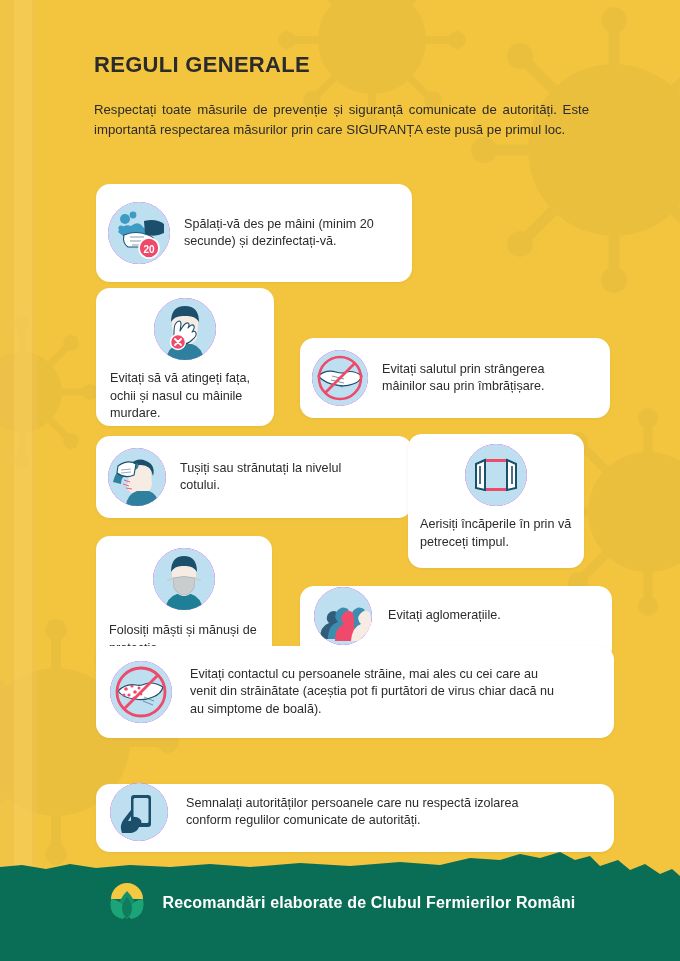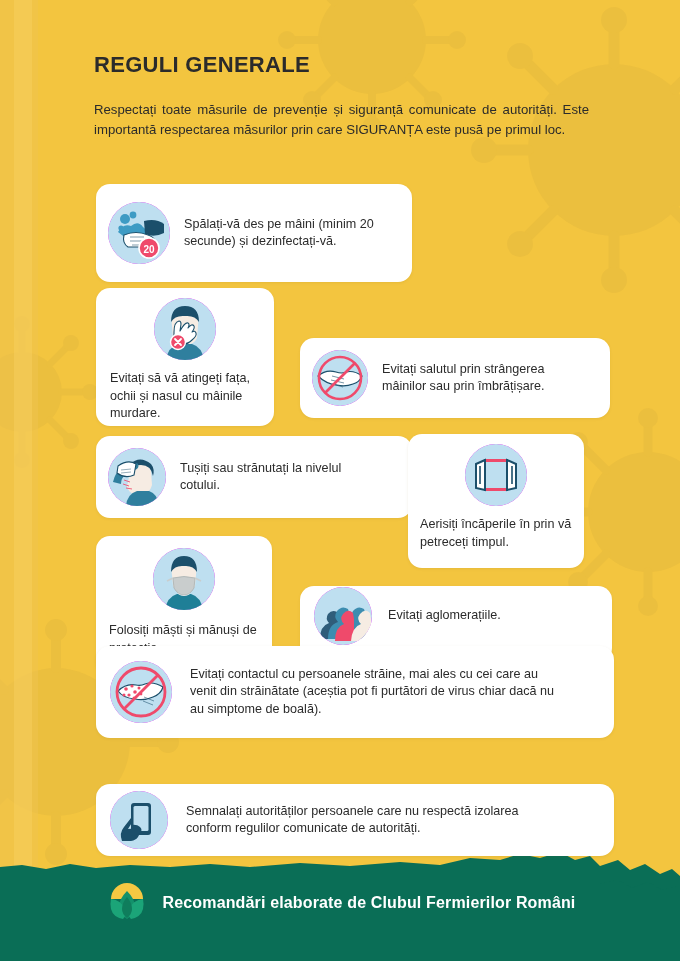--- a/index.html
+++ b/index.html
@@ -308,21 +308,21 @@
           <circle cx="24" cy="37" r="1.5"></circle>
             <circle cx="31" cy="33" r="1.4"></circle>
         </g>
         <circle cx="31" cy="31" r="24" fill="none" stroke="#ef4a6b" stroke-width="2.8"></circle>
         <line x1="14" y1="48" x2="48" y2="14" stroke="#ef4a6b" stroke-width="2.8"></line>
       </svg>
     </span>
     <div class="card-text" style="margin-left:18px;width:372px;">Evitați contactul cu persoanele străine, mai ales cu cei care au venit din străinătate (aceștia pot fi purtători de virus chiar dacă nu au simptome de boală).</div>
   </div>
 
-  <div class="card horiz" style="left:96px;top:784px;width:488px;height:72px;padding:0 16px 0 14px;">
+  <div class="card horiz" style="left:96px;top:784px;width:488px;height:56px;padding:0 16px 12px 14px;">
     <span class="icon-circle" style="width:58px;height:58px;">
       <svg width="58" height="58" viewBox="0 0 58 58">
         <circle cx="29" cy="29" r="29" fill="#bedff0"></circle>
         <rect x="21" y="12" width="20" height="32" rx="3" fill="#1b4f6b"></rect>
         <rect x="23.5" y="15" width="15" height="25" rx="1.5" fill="#bedff0"></rect>
         <path d="M12,50 q-3,-8 2,-14 l7,-9 l2,3 l-5,8 q5,-1 9,1 q4,3 1,7 q-2,3 -7,4 Z" fill="#1b4f6b"></path>
         <path d="M21,34 q6,-1 9,2 q3,3 0,6 q-3,3 -9,2 Z" fill="#1b4f6b"></path>
       </svg>
     </span>
     <div class="card-text" style="margin-left:18px;width:372px;">Semnalați autorităților persoanele care nu respectă izolarea conform regulilor comunicate de autorități.</div>

